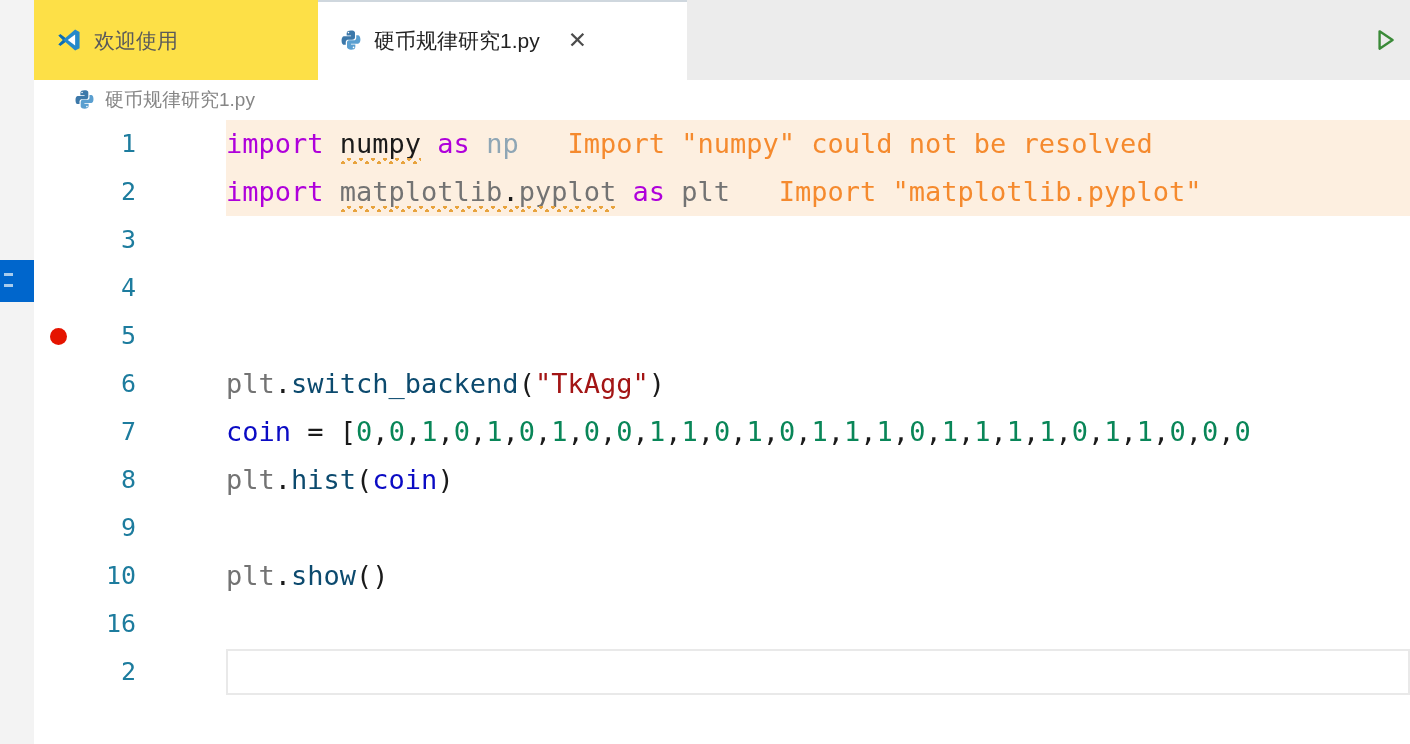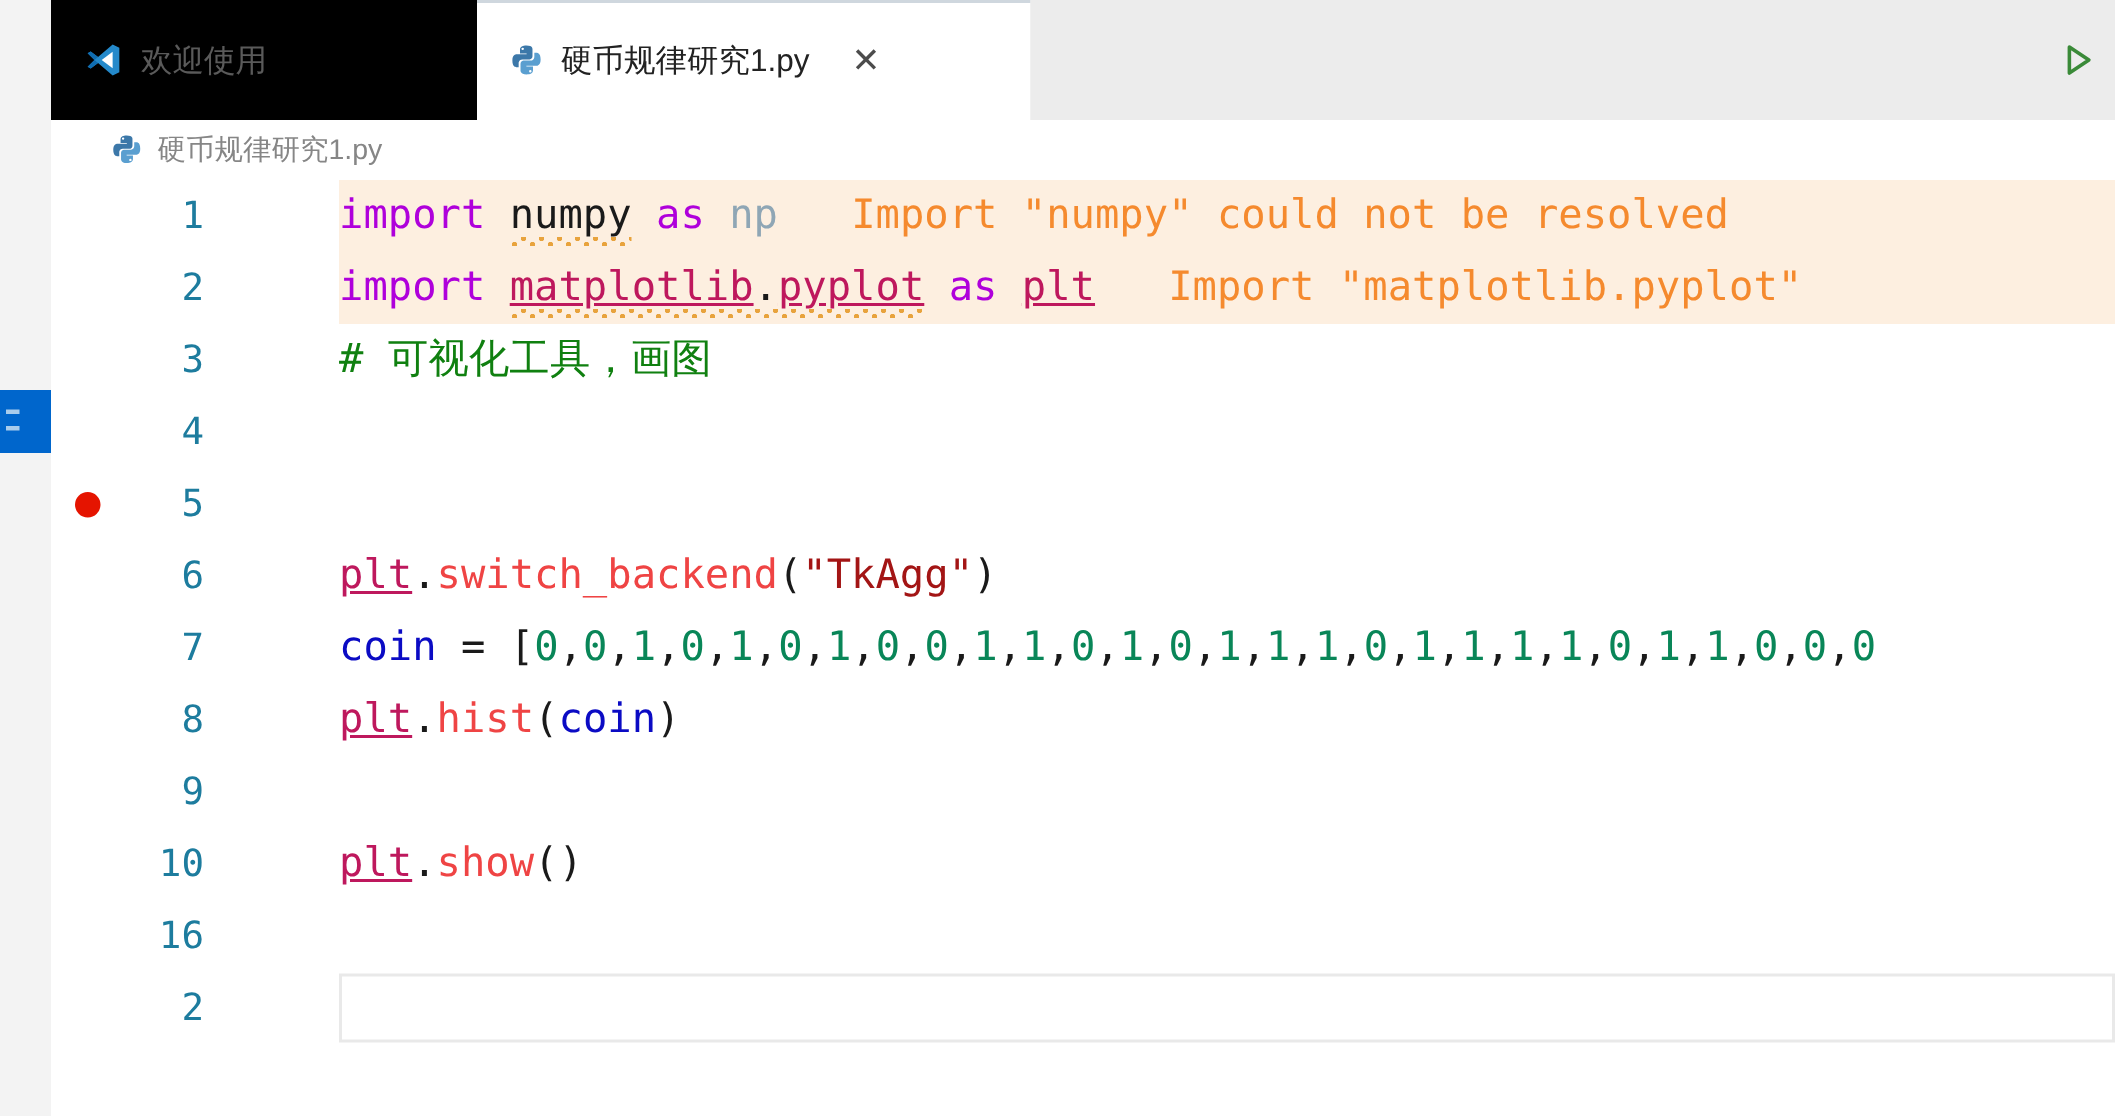--- a/index.html
+++ b/index.html
@@ -23,21 +23,21 @@
   
   .tabstrip{
     position:absolute;left:34px;top:0;right:0;height:80px;background:#ececec;
     display:flex;align-items:stretch;
   }
   .tab{
     display:flex;align-items:center;gap:12px;padding:0 22px;
     font-size:21px;color:#5a5a5a;position:relative;cursor:pointer;
     min-width:0;white-space:nowrap;
   }
-  .tab.inactive{background:#000000;}
+  .tab.inactive{background:#fde047;}
   .tab.active{background:#ffffff;color:#222222;}
   .tab.active::before{
     content:"";position:absolute;left:0;right:0;top:0;height:2px;background:#cfd7de;
   }
   .tab-label{line-height:1;}
   .tab-close{
     font-size:23px;color:#4c4c4c;margin-left:16px;line-height:1;
   }
   .tabstrip-filler{flex:1;background:#ececec;position:relative;}
   .run-btn{
@@ -84,25 +84,25 @@
   .code{
     position:absolute;left:158px;top:0;height:48px;white-space:pre;
   }
   .row.err .code{padding-left:0;}
   .err-band{
     position:absolute;left:192px;right:0;background:#fdefe0;
   }
 
   
   .t-kw{color:#af00db;}
-  .t-mod{color:#be185d;text-decoration:underline;}
+  .t-mod{color:#737373;}
   .t-plain{color:#1a1a1a;}
   .t-var{color:#0b0bc4;}
   .t-dim{color:#8fa6b5;}
-  .t-func{color:#ef4444;}
+  .t-func{color:#0c4a6e;}
   .t-str{color:#a31515;}
   .t-num{color:#098658;}
   .t-cmt{color:#108010;}
   .t-punc{color:#1a1a1a;}
   .t-err{color:#f58a2e;}
 
   .squiggle{
     position:absolute;height:6px;
     background-image:
       radial-gradient(circle at 3px 5px, #e8a33d 1.6px, transparent 2px),
@@ -169,21 +169,21 @@
         <path d="M16.1 30c3.4 0 6.2-1 6.2-4v-3.6h-6.4v-.9h9.6s4.2.5 4.2-6.1c0-6.6-3.7-6.4-3.7-6.4h-2.4v3.8s.1 3.7-3.6 3.7h-6.3s-3.5-.1-3.5 3.4v5.7S9.6 30 16.1 30zm3.6-2a1.2 1.2 0 1 1 0-2.4 1.2 1.2 0 0 1 0 2.4z" fill="#5a9fd0"></path>
       </svg>
     </span>
     <span>硬币规律研究1.py</span>
   </div>
 
   <div class="editor">
     <div class="code-area" id="code-area">
         <div class="row err"><div class="err-band" style="top: 0px; height: 48px;"></div><div class="gutter">1</div><div class="code" style="left: 192px;"><span class="t-kw">import</span><span class="t-plain"> </span><span class="t-plain">numpy</span><span class="t-plain"> </span><span class="t-kw">as</span><span class="t-plain"> </span><span class="t-dim">np</span><span>   </span><span class="t-err">Import "numpy" could not be resolved</span></div><div class="squiggle" style="left: 305.75px; width: 81.25px; top: 38px;"></div></div>
         <div class="row err"><div class="err-band" style="top: 0px; height: 48px;"></div><div class="gutter">2</div><div class="code" style="left: 192px;"><span class="t-kw">import</span><span class="t-plain"> </span><span class="t-mod">matplotlib</span><span class="t-punc">.</span><span class="t-mod">pyplot</span><span class="t-plain"> </span><span class="t-kw">as</span><span class="t-plain"> </span><span class="t-mod">plt</span><span>   </span><span class="t-err">Import "matplotlib.pyplot"</span></div><div class="squiggle" style="left: 305.75px; width: 276.25px; top: 38px;"></div></div>
-        <div class="row"><div class="gutter">3</div><div class="code" style="left: 192px;"><span class="t-cmt"># 可视化工具，画图</span></div></div>
+        <div class="row"><div class="gutter">3</div></div>
         <div class="row"><div class="gutter">4</div></div>
         <div class="row"><div class="gutter">5</div><div class="bp"></div><div class="code" style="left: 192px;"></div></div>
         <div class="row"><div class="gutter">6</div><div class="code" style="left: 192px;"><span class="t-mod">plt</span><span class="t-punc">.</span><span class="t-func">switch_backend</span><span class="t-punc">(</span><span class="t-str">"TkAgg"</span><span class="t-punc">)</span></div></div>
         <div class="row"><div class="gutter">7</div><div class="code" style="left: 192px;"><span class="t-var">coin</span><span class="t-plain"> </span><span class="t-punc">=</span><span class="t-plain"> </span><span class="t-punc">[</span><span class="t-num">0</span><span class="t-punc">,</span><span class="t-num">0</span><span class="t-punc">,</span><span class="t-num">1</span><span class="t-punc">,</span><span class="t-num">0</span><span class="t-punc">,</span><span class="t-num">1</span><span class="t-punc">,</span><span class="t-num">0</span><span class="t-punc">,</span><span class="t-num">1</span><span class="t-punc">,</span><span class="t-num">0</span><span class="t-punc">,</span><span class="t-num">0</span><span class="t-punc">,</span><span class="t-num">1</span><span class="t-punc">,</span><span class="t-num">1</span><span class="t-punc">,</span><span class="t-num">0</span><span class="t-punc">,</span><span class="t-num">1</span><span class="t-punc">,</span><span class="t-num">0</span><span class="t-punc">,</span><span class="t-num">1</span><span class="t-punc">,</span><span class="t-num">1</span><span class="t-punc">,</span><span class="t-num">1</span><span class="t-punc">,</span><span class="t-num">0</span><span class="t-punc">,</span><span class="t-num">1</span><span class="t-punc">,</span><span class="t-num">1</span><span class="t-punc">,</span><span class="t-num">1</span><span class="t-punc">,</span><span class="t-num">1</span><span class="t-punc">,</span><span class="t-num">0</span><span class="t-punc">,</span><span class="t-num">1</span><span class="t-punc">,</span><span class="t-num">1</span><span class="t-punc">,</span><span class="t-num">0</span><span class="t-punc">,</span><span class="t-num">0</span><span class="t-punc">,</span><span class="t-num">0</span></div></div>
         <div class="row"><div class="gutter">8</div><div class="code" style="left: 192px;"><span class="t-mod">plt</span><span class="t-punc">.</span><span class="t-func">hist</span><span class="t-punc">(</span><span class="t-var">coin</span><span class="t-punc">)</span></div></div>
         <div class="row"><div class="gutter">9</div></div>
         <div class="row"><div class="gutter">10</div><div class="code" style="left: 192px;"><span class="t-mod">plt</span><span class="t-punc">.</span><span class="t-func">show</span><span class="t-punc">(</span><span class="t-punc">)</span></div></div>
         <div class="row"><div class="gutter">16</div><div class="code" style="left: 192px;"></div></div>
         <div class="row"><div class="cursorline" style="top: 1px;"></div><div class="gutter">2</div><div class="code" style="left: 192px;"></div></div>
       </div>

